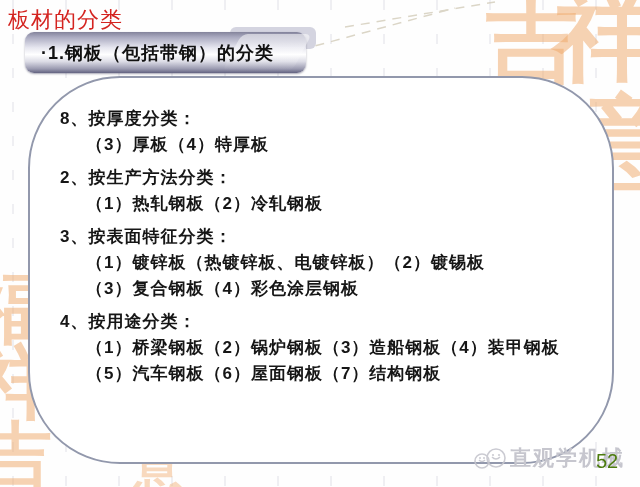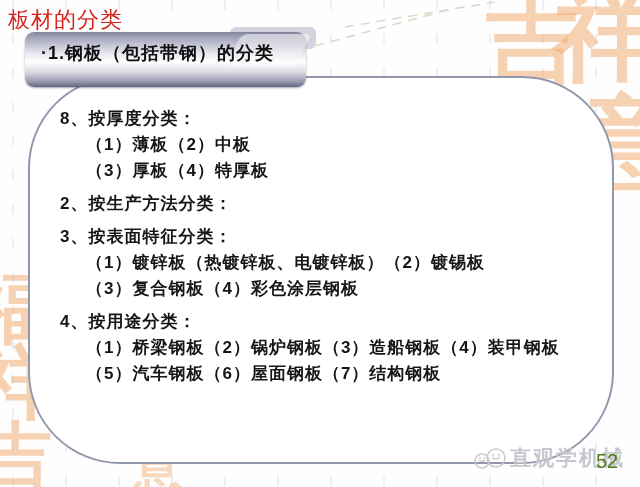--- a/index.html
+++ b/index.html
@@ -21,21 +21,21 @@
   .wm-6{left:-20px;top:420px;font-size:72px;}
   .wm-7{left:132px;top:442px;font-size:52px;opacity:.42;}
 
   
   .title{position:absolute;left:8px;top:5px;z-index:3;font-size:22px;font-weight:normal;
          color:#d42420;letter-spacing:1px;}
 
   
   .bar-back{position:absolute;left:230px;top:27px;width:86px;height:22px;z-index:2;
             background:#d4d4e0;border-radius:6px;}
-  .subtitle-bar{position:absolute;left:25px;top:32px;width:281px;height:55px;z-index:3;
+  .subtitle-bar{position:absolute;left:25px;top:32px;width:281px;height:41px;z-index:3;
         border-radius:9px;
         background:linear-gradient(180deg,#83839b 0%,#a9a9bf 12%,#e6e6ef 38%,
                    #ffffff 55%,#dcdce6 72%,#9a9ab0 90%,#636381 100%);
         box-shadow:0 1px 2px rgba(60,60,90,.45);}
   .subtitle-bar .flare{position:absolute;right:4px;top:2px;width:70px;height:37px;
         background:linear-gradient(180deg,rgba(255,255,255,.55),rgba(255,255,255,0));
         transform:skew(-28deg);border-radius:6px;}
   .subtitle-text{position:absolute;left:16px;top:0;height:41px;line-height:43px;
         font-size:18px;font-weight:bold;color:#111111;letter-spacing:1px;}
 
@@ -101,25 +101,25 @@
   <div class="subtitle-bar">
     <div class="flare"></div>
     <div class="subtitle-text">·1.钢板（包括带钢）的分类</div>
   </div>
 
   <div class="frame"></div>
 
   <div class="content">
       <div class="section">
         <div class="heading">8、按厚度分类：</div>
-        <div class="line">（1）薄板（2）中板</div>
         <div class="line">（3）厚板（4）特厚板</div>
       </div>
       <div class="section">
         <div class="heading">2、按生产方法分类：</div>
+        <div class="line">（1）热轧钢板（2）冷轧钢板</div>
       </div>
       <div class="section">
         <div class="heading">3、按表面特征分类：</div>
         <div class="line">（1）镀锌板（热镀锌板、电镀锌板）（2）镀锡板</div>
         <div class="line">（3）复合钢板（4）彩色涂层钢板</div>
       </div>
       <div class="section">
         <div class="heading">4、按用途分类：</div>
         <div class="line">（1）桥梁钢板（2）锅炉钢板（3）造船钢板（4）装甲钢板</div>
         <div class="line">（5）汽车钢板（6）屋面钢板（7）结构钢板</div>

